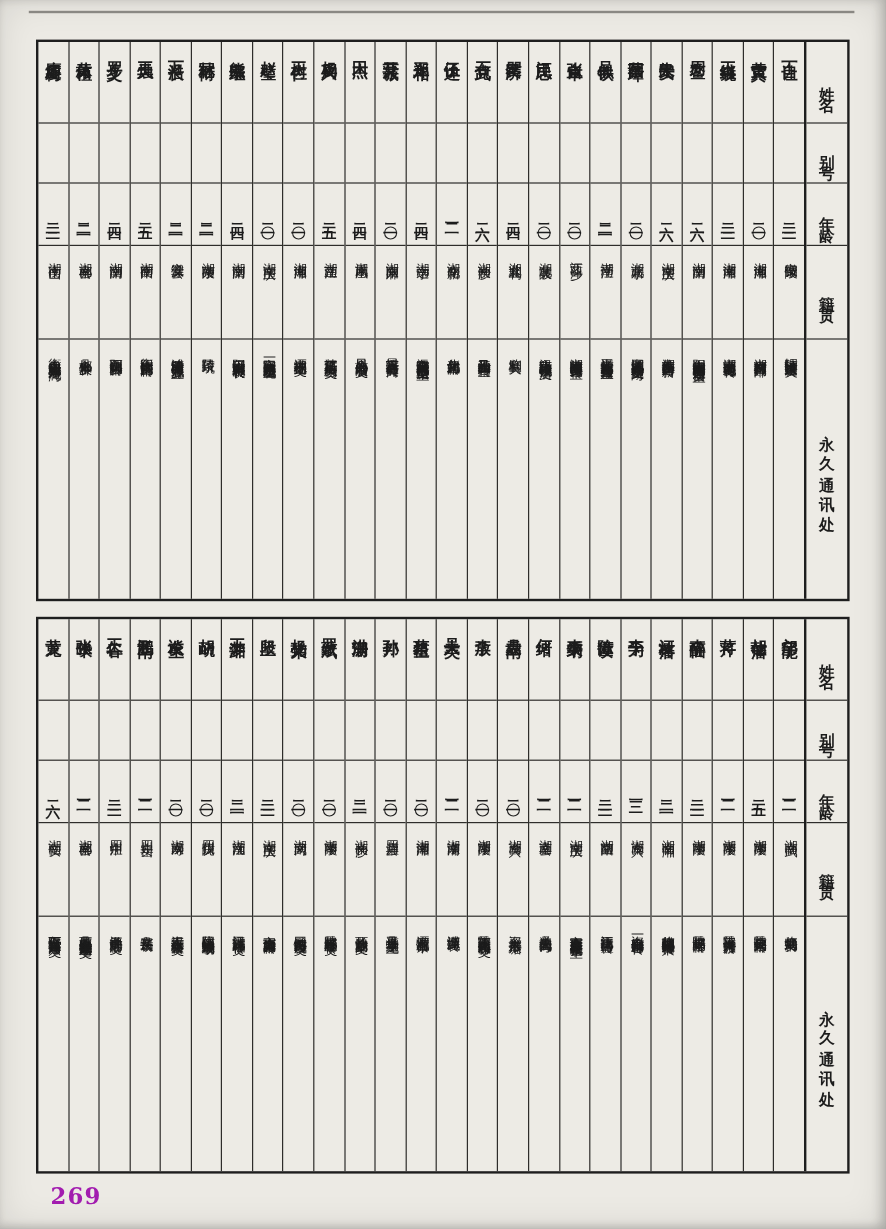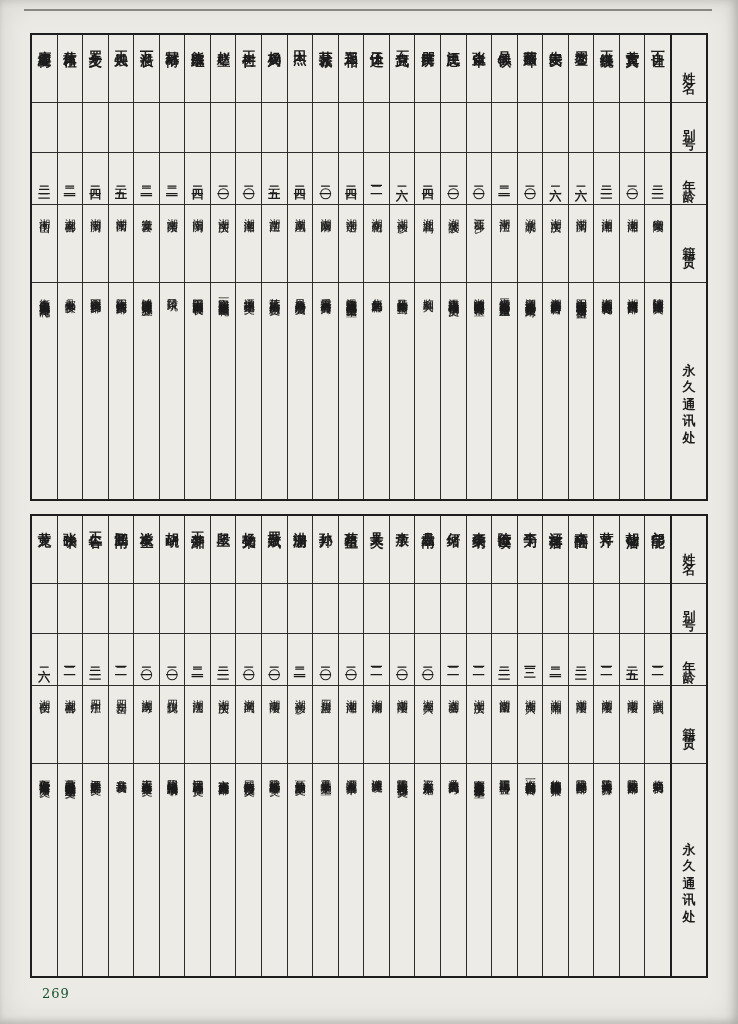--- a/index.html
+++ b/index.html
@@ -45,21 +45,21 @@
   .t-name{font-size:13.5px;font-weight:700;letter-spacing:1.5px;}
   .t-age{font-size:12px;font-weight:600;letter-spacing:2px;}
   .t-origin{font-size:11px;letter-spacing:1px;}
   .t-address{font-size:11px;letter-spacing:.5px;max-height:100%;}
   .hcell .hlabel{font-size:13px;font-weight:700;letter-spacing:9px;}
   .hcell{align-items:center;}
   .hcell.r-address .hlabel{letter-spacing:17px;}
   .pagenum{
     position:absolute;left:42px;top:986px;
     font-family:"DejaVu Serif","Liberation Serif",serif;
-    font-size:13px;color:#14532d;letter-spacing:1px;
+    font-size:19px;color:#a21caf;letter-spacing:1px;font-weight:bold;
   }
 </style>
 </head>
 <body>
 
 <div class="page">
   <div class="topline"></div>
   <div class="dtable" id="table-top">
       <div class="col hcol">
         <div class="cell r-name hcell">

